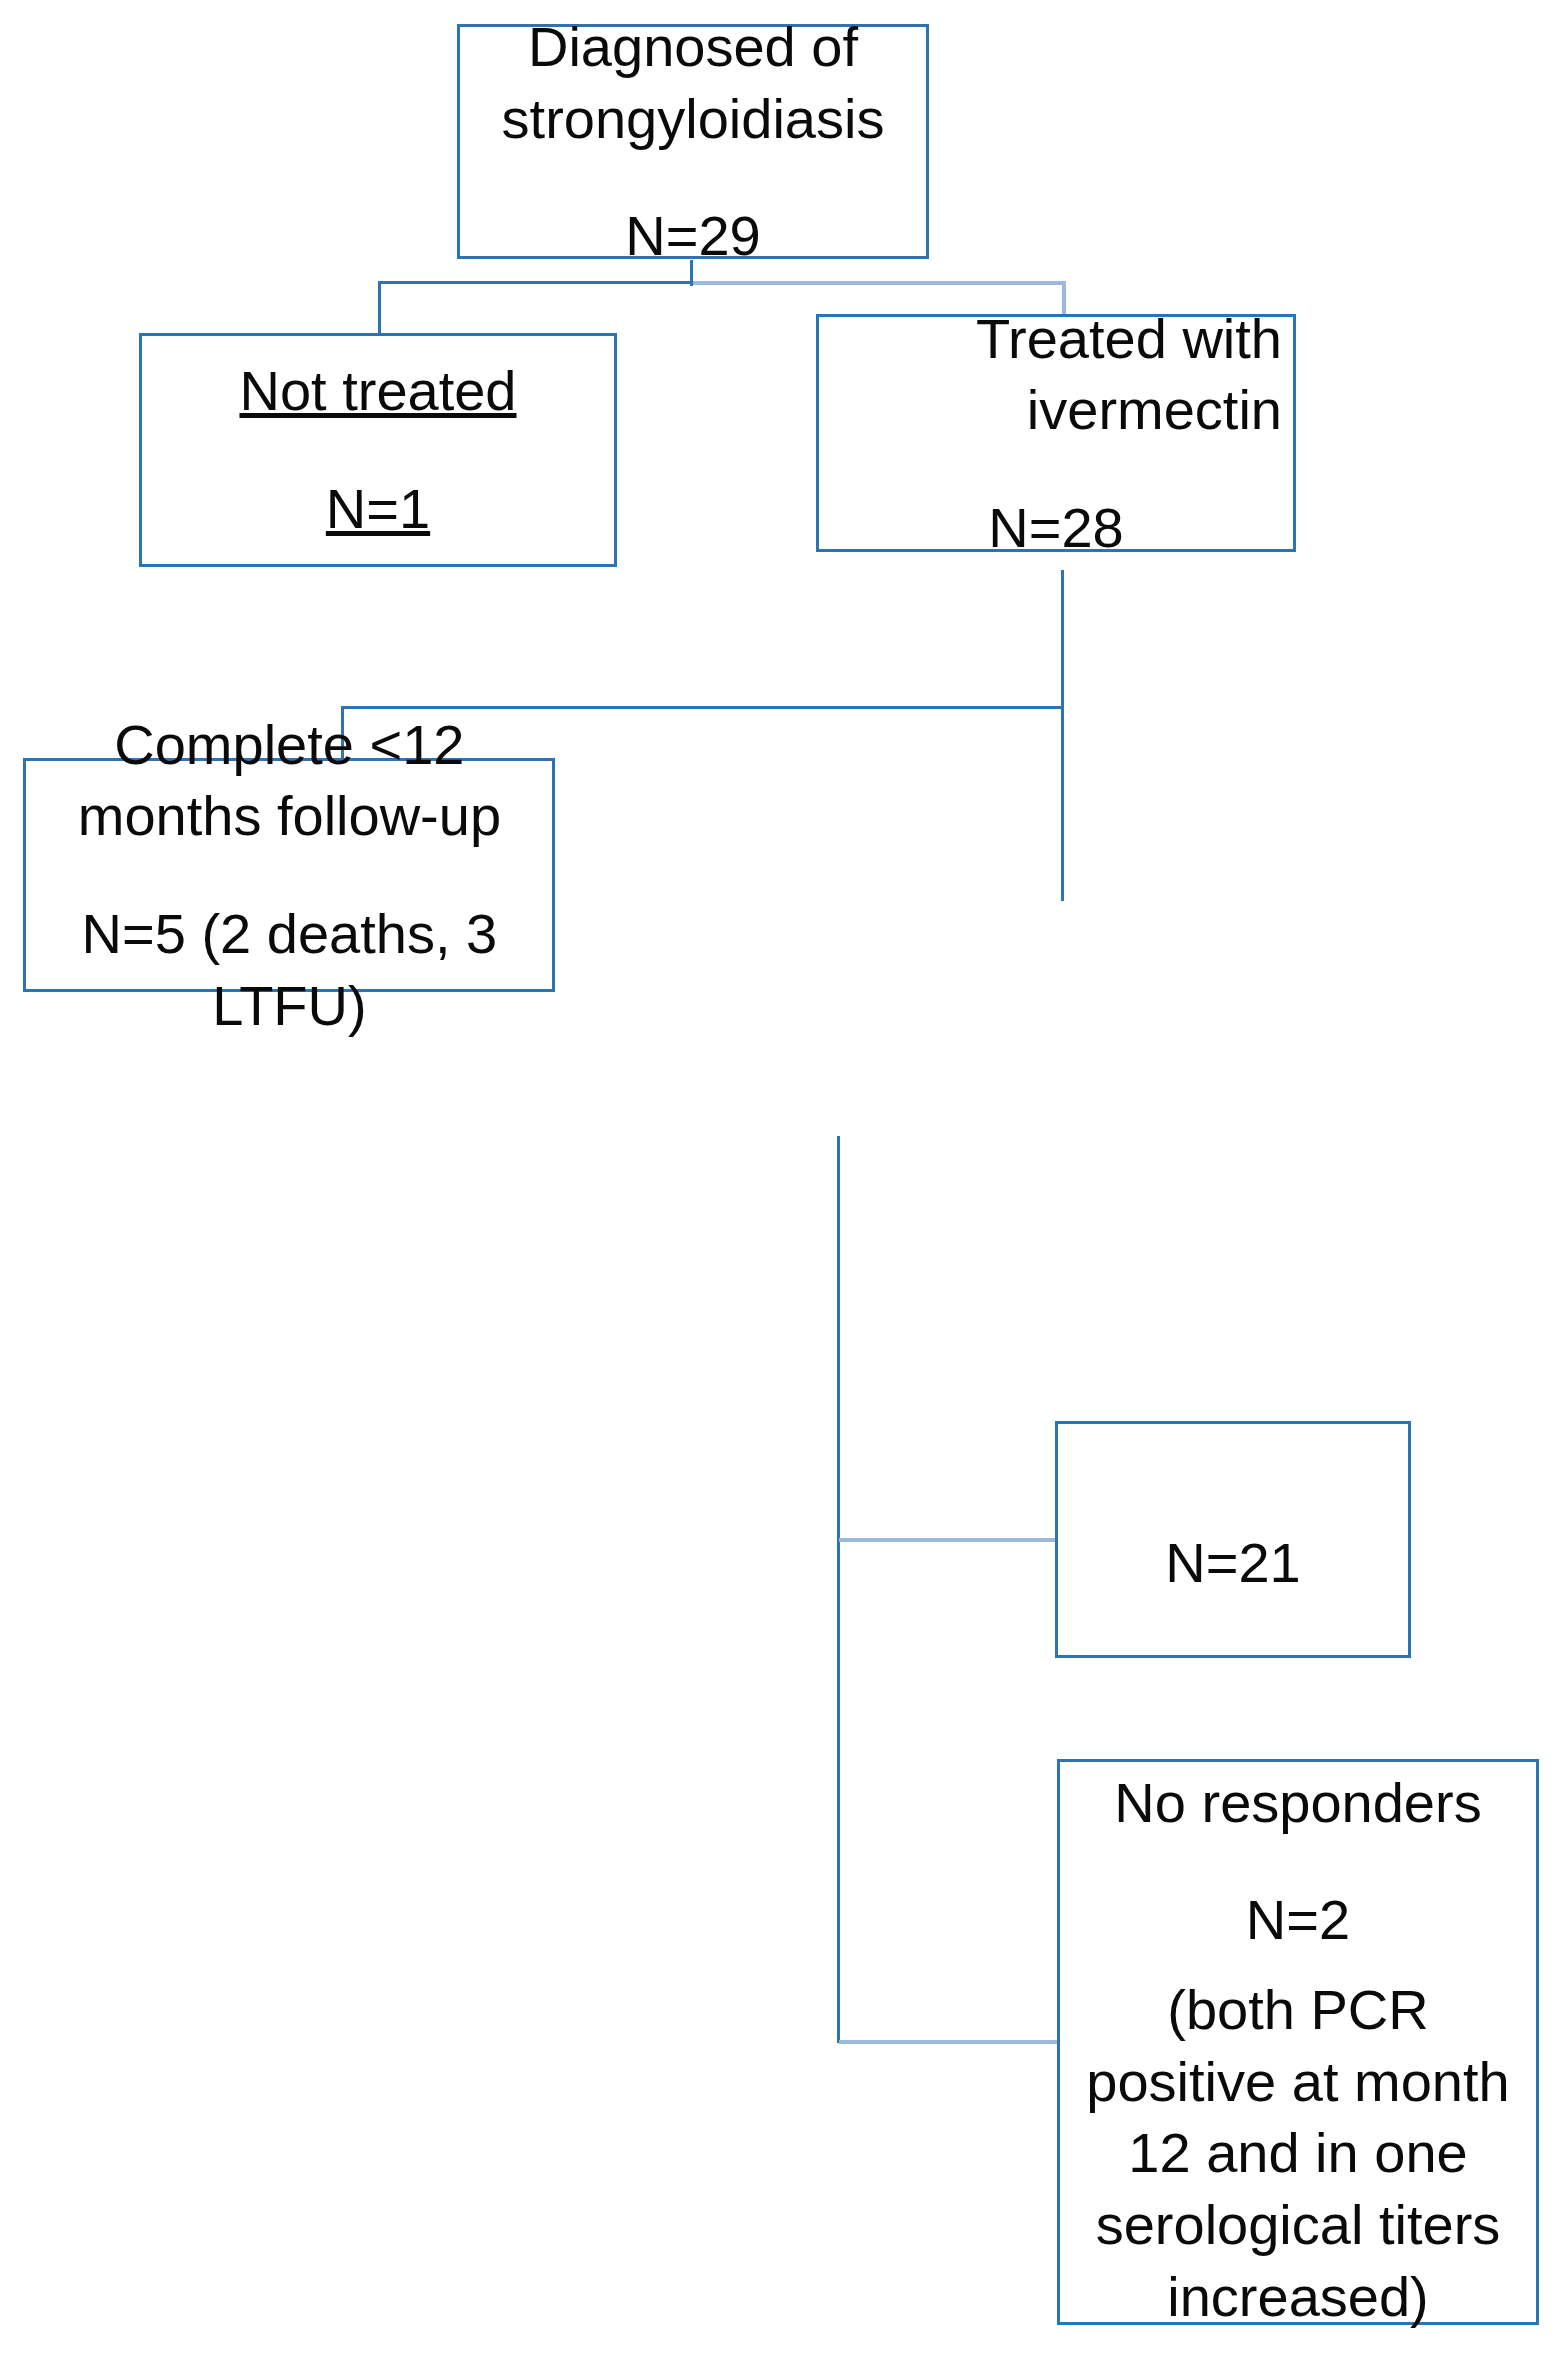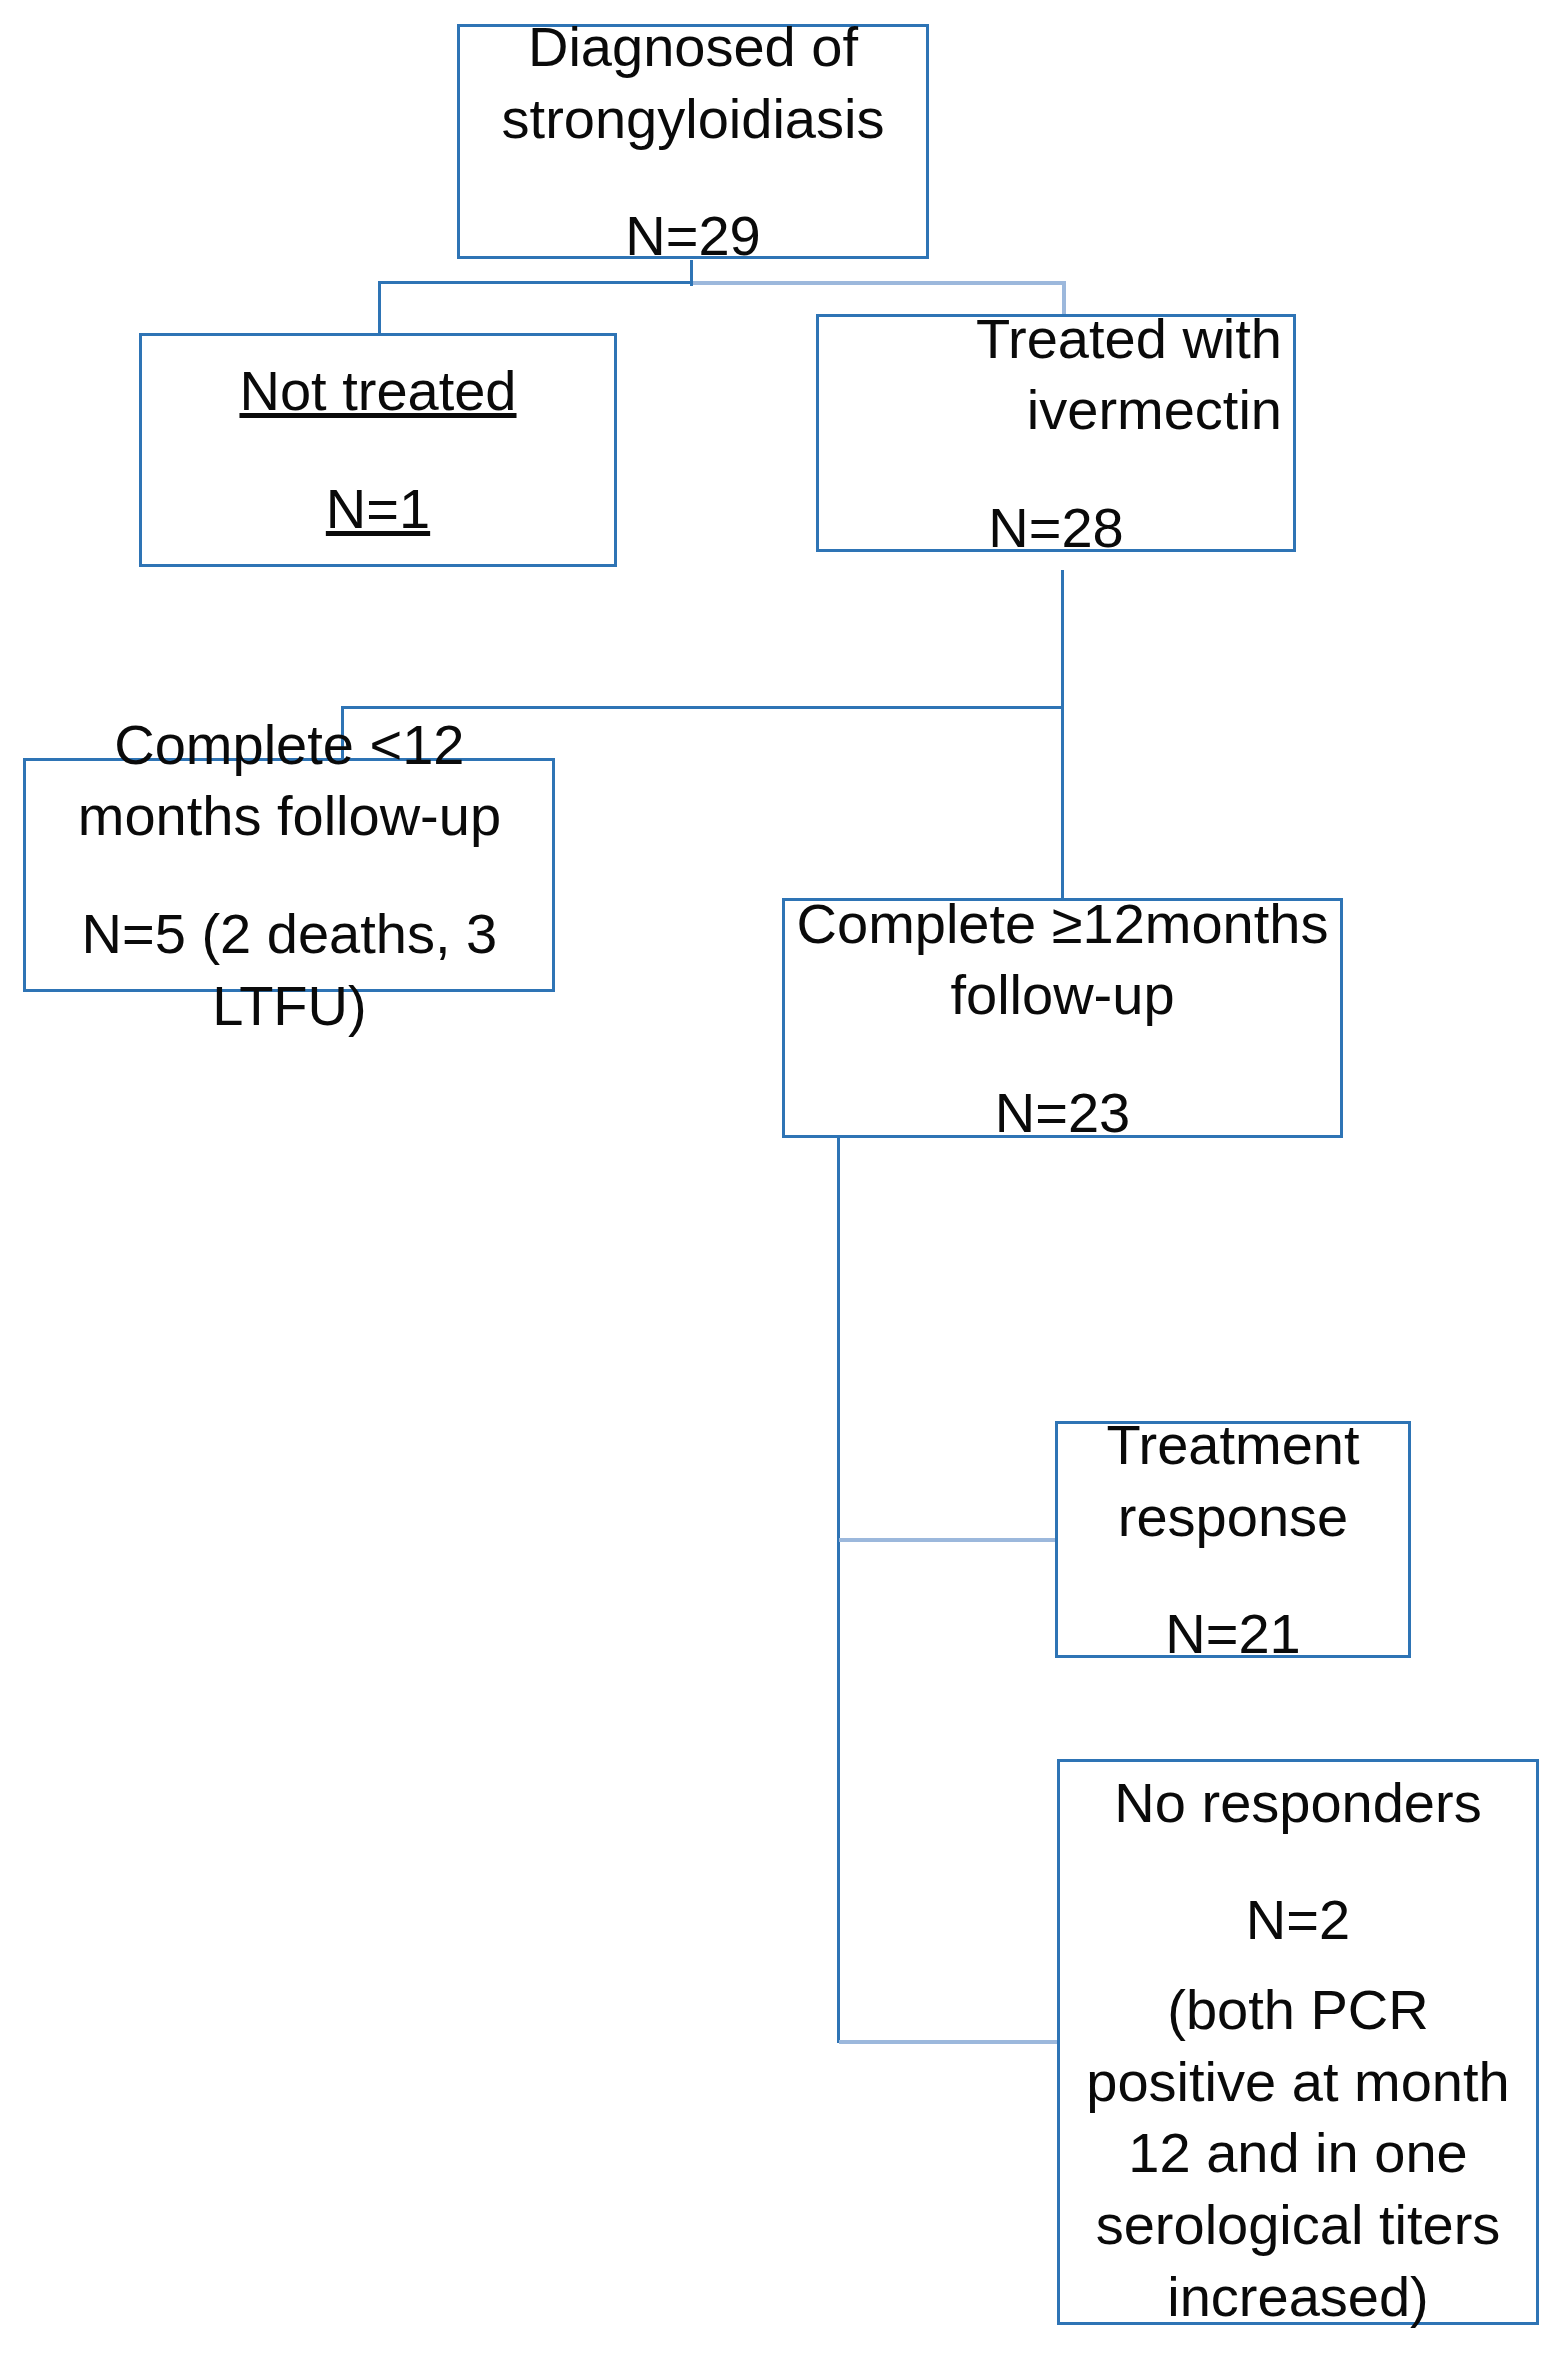--- a/index.html
+++ b/index.html
@@ -88,27 +88,22 @@
   <div class="box" id="box-treated">
     <div class="title">Treated with ivermectin</div>
     <div class="n">N=28</div>
   </div>
 
   <div class="box" id="box-incomplete">
     <div class="title">Complete &lt;12 months follow-up</div>
     <div class="n">N=5 (2 deaths, 3 LTFU)</div>
   </div>
 
-  <div class="box" id="box-complete">
-    <div class="title">Complete ≥12months follow-up</div>
-    <div class="n">N=23</div>
-  </div>
 
   <div class="box" id="box-response">
-    <div class="title">Treatment response</div>
     <div class="n">N=21</div>
   </div>
 
   <div class="box" id="box-no-responders">
     <div class="title">No responders</div>
     <div class="n">N=2</div>
     <div class="note">(both PCR positive at month 12 and in one serological titers increased)</div>
   </div>
 
 </div>

